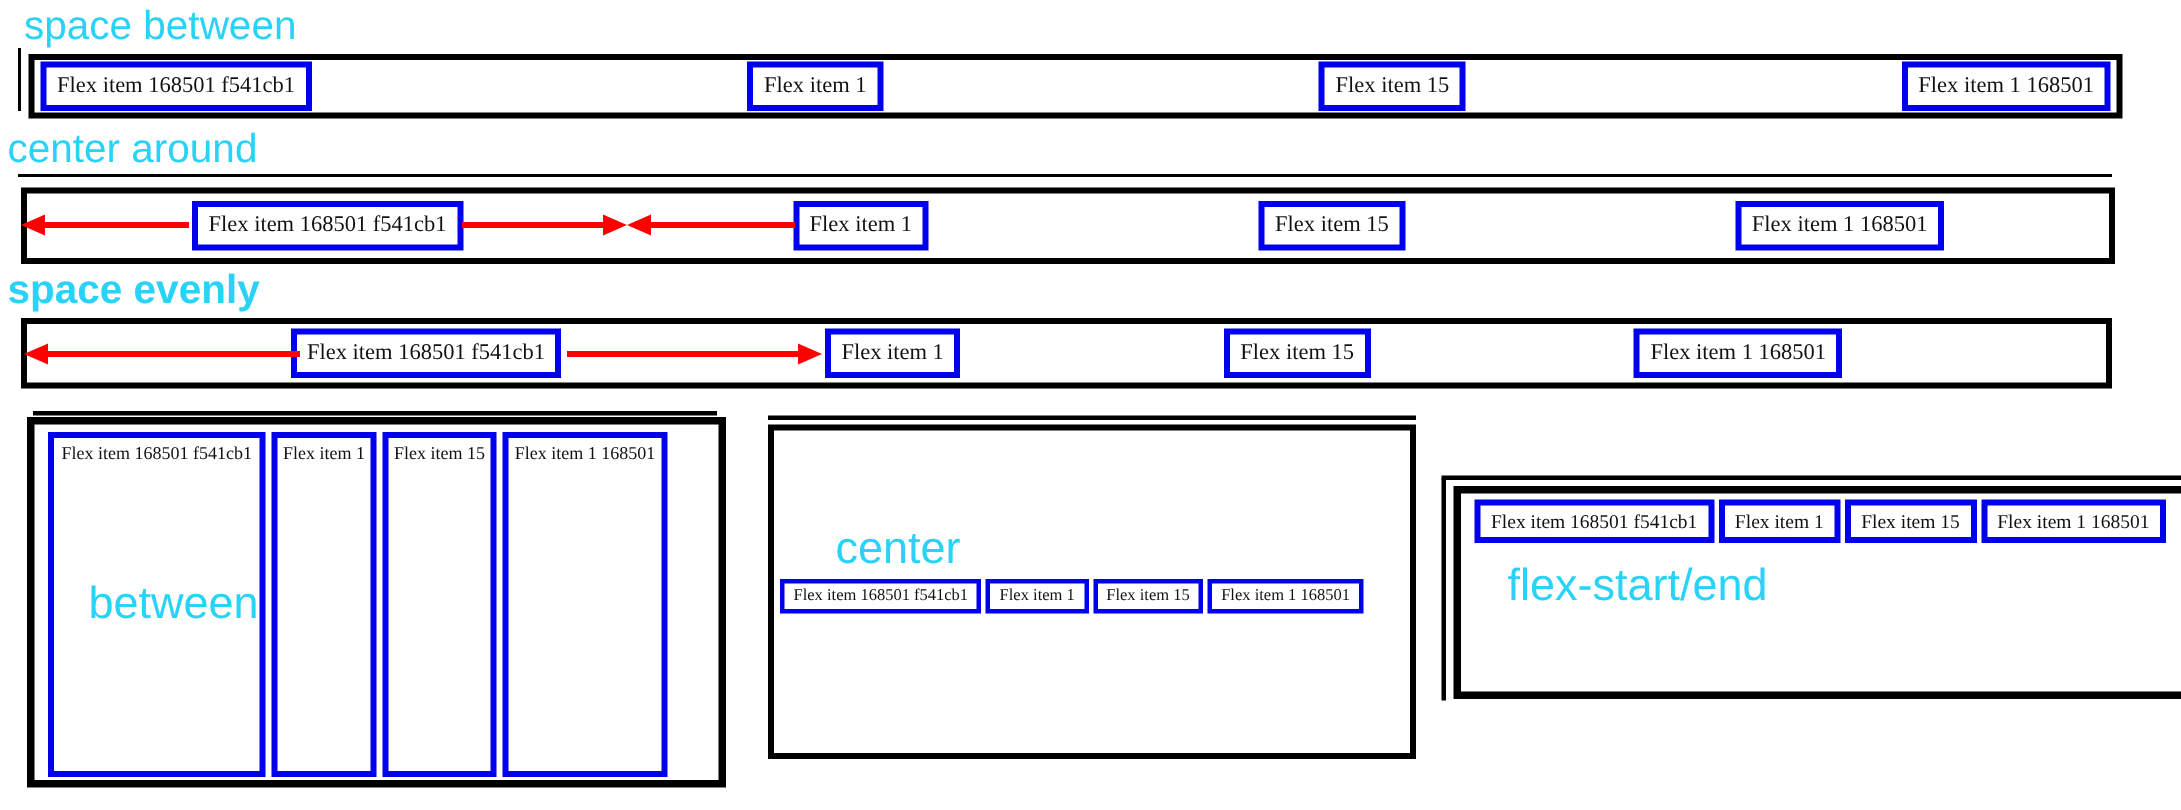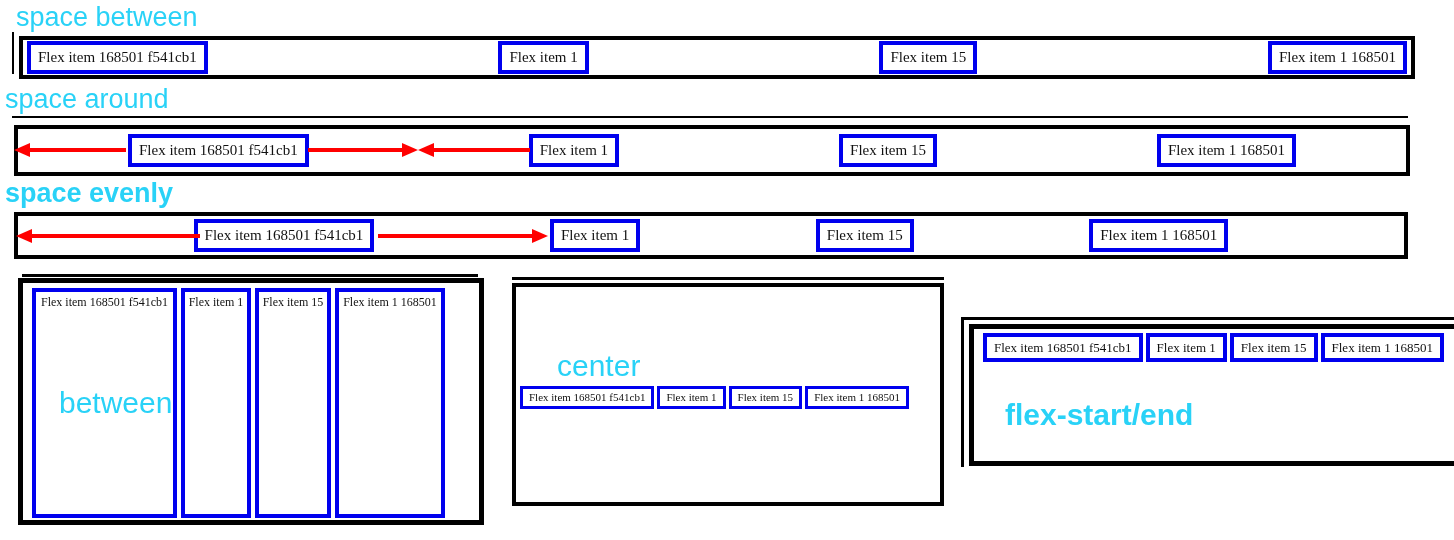--- a/index.html
+++ b/index.html
@@ -163,21 +163,21 @@
 
 <div class="tick" style="left:12px; top:32px; width:2px; height:42px;"></div>
 
 <div class="flex-row" id="row-space-between" style="left:19px; top:36px; width:1396px; height:43px; justify-content:space-between; padding:0 4px;">
   <div class="flex-item">Flex item 168501 f541cb1</div>
   <div class="flex-item">Flex item 1</div>
   <div class="flex-item">Flex item 15</div>
   <div class="flex-item">Flex item 1 168501</div>
 </div>
 
-<div class="caption h-row" style="left:5px; top:86px;">space around</div>
+<div class="caption h-row" style="left:5px; top:86px;">center around</div>
 
 <div class="tick" style="left:12px; top:116px; width:1396px; height:2px;"></div>
 
 <div class="flex-row" id="row-space-around" style="left:14px; top:125px; width:1396px; height:51px; justify-content:space-around;">
   <div class="flex-item">Flex item 168501 f541cb1</div>
   <div class="flex-item">Flex item 1</div>
   <div class="flex-item">Flex item 15</div>
   <div class="flex-item">Flex item 1 168501</div>
 </div>
 
@@ -256,13 +256,13 @@
 
 <div id="panel-startend">
   <div class="inner">
     <div class="flex-item">Flex item 168501 f541cb1</div>
     <div class="flex-item">Flex item 1</div>
     <div class="flex-item">Flex item 15</div>
     <div class="flex-item">Flex item 1 168501</div>
   </div>
 </div>
 
-<div class="caption h-panel" style="left:1005px; top:400px;font-weight:bold;">flex-start/end</div>
+<div class="caption h-panel" style="left:1005px; top:376px;">flex-start/end</div>
 
 </body></html>

